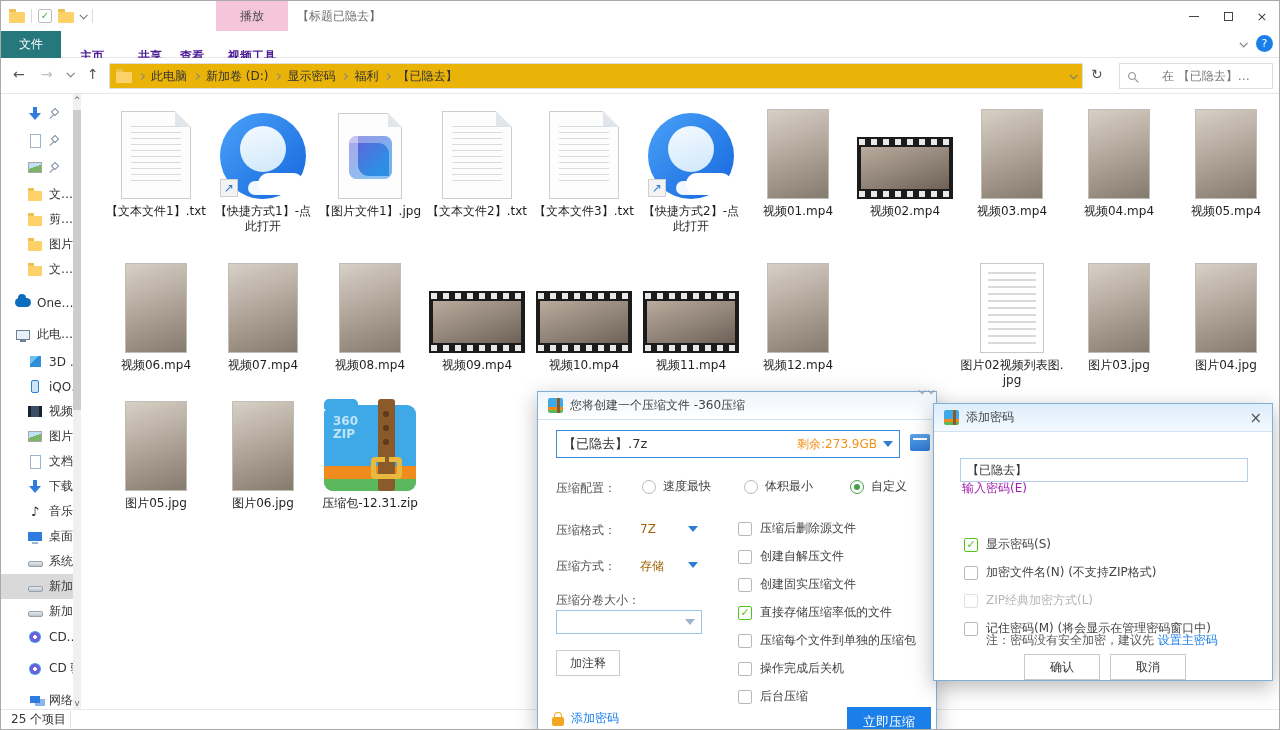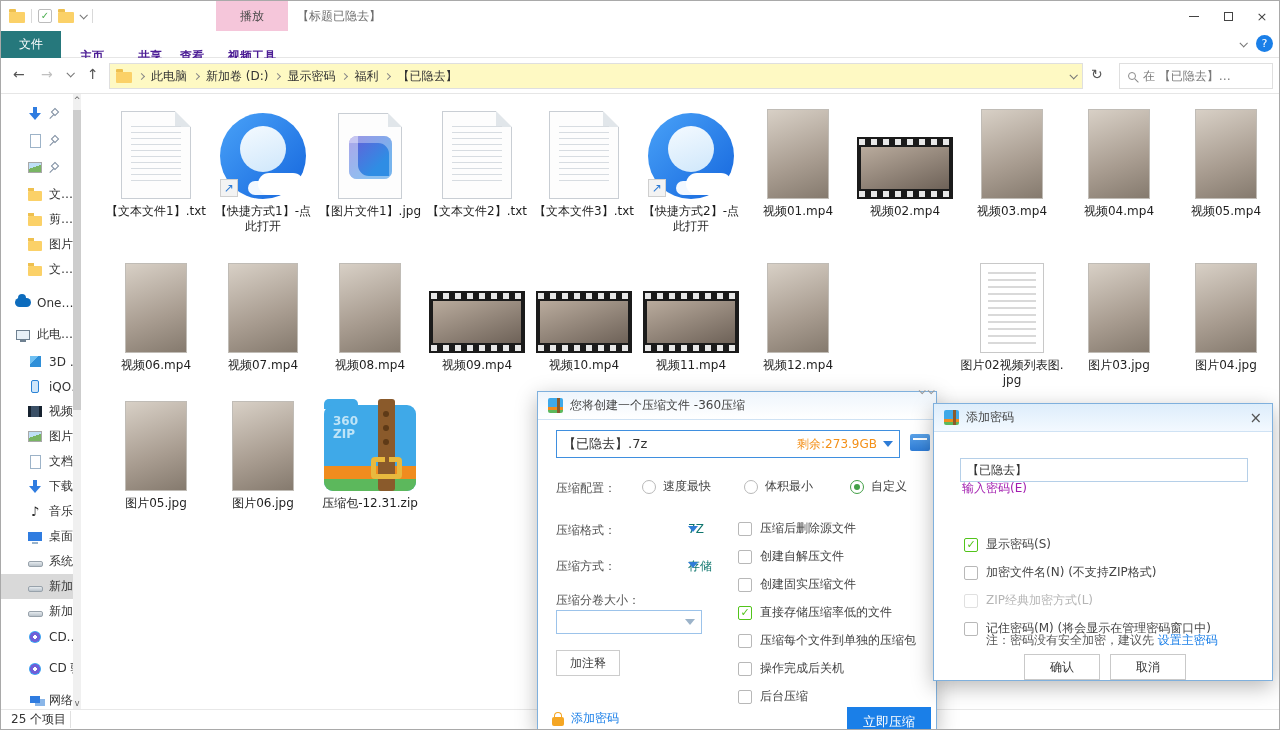--- a/index.html
+++ b/index.html
@@ -26,29 +26,29 @@
   
   .ribbon { position:absolute; left:0; top:30px; width:100%; height:27px; background:#fff; border-bottom:1px solid #e6e6e6; }
   .file-tab { position:absolute; left:0; top:0; width:60px; height:27px; background:#26787c; color:#fff; display:flex; align-items:center; justify-content:center; }
   .rtab { position:absolute; top:12px; height:27px; display:flex; align-items:center; justify-content:center; color:#4c1d95;font-weight:bold; }
   .help-zone { position:absolute; right:6px; top:4px; display:flex; align-items:center; gap:10px; }
   .help-q { width:17px; height:17px; border-radius:50%; background:#1a7fe8; color:#fff; font-size:11px; display:flex; align-items:center; justify-content:center; }
 
   
   .addr { position:absolute; left:0; top:57px; width:100%; height:36px; background:#fff; border-bottom:1px solid #e6e6e6; }
   .nav-ic { position:absolute; top:8px; font-size:14px; color:#555; }
-  .crumbbar { position:absolute; left:108px; top:5px; width:974px; height:26px; border:1px solid #dfdfdf; background:#fef9c3; display:flex; align-items:center; padding:0 6px; gap:7px; }
+  .crumbbar { position:absolute; left:108px; top:5px; width:974px; height:26px; border:1px solid #dfdfdf; background:#eab308; display:flex; align-items:center; padding:0 6px; gap:7px; }
   .crumb { color:#333; white-space:nowrap; }
   .csep { display:inline-block; width:5px; height:5px; border-right:1.2px solid #888; border-bottom:1.2px solid #888; transform:rotate(-45deg); }
   .crumb-end { margin-left:auto; }
   .refresh { position:absolute; left:1090px; top:8px; color:#555; font-size:14px; }
   .searchbox { position:absolute; left:1118px; top:5px; width:154px; height:26px; border:1px solid #dfdfdf; display:flex; align-items:center; gap:7px; padding:0 8px; color:#7a7a7a; }
   .mag { width:8px; height:8px; border:1.4px solid #8a8a8a; border-radius:50%; position:relative; flex:0 0 auto; }
   .mag::after { content:""; position:absolute; width:5px; height:1.4px; background:#8a8a8a; right:-4px; bottom:-2px; transform:rotate(45deg); }
-  .search-text { white-space:nowrap; overflow:hidden; }
+  .search-text { white-space:nowrap; overflow:hidden;margin-left:19px; }
 
   
   .sidebar { position:absolute; left:0; top:93px; width:80px; height:617px; background:#fff; overflow:hidden; }
   .snav { position:absolute; left:0; height:25px; width:72px; display:flex; align-items:center; gap:6px; padding-left:26px; white-space:nowrap; color:#333; }
   .snav.sel { background:#d9d9d9; }
   .snav .ic { flex:0 0 16px; display:flex; justify-content:center; }
   .sscroll { position:absolute; right:0; top:0; width:8px; height:100%; background:#f0f0f0; }
   .sthumb { position:absolute; right:0; top:16px; width:8px; height:300px; background:#cdcdcd; }
   .sarrow { position:absolute; right:0; width:8px; height:14px; color:#606060; font-size:8px; text-align:center; line-height:14px; }
   
@@ -126,21 +126,21 @@
   .space-left { color:#f39019; white-space:nowrap; }
   .tri-dn { width:0; height:0; border-left:5px solid transparent; border-right:5px solid transparent; border-top:6px solid #2e7cd6; }
   .tri-dn.gray { border-top-color:#9cb3c9; }
   .browse-ico { position:absolute; left:372px; top:42px; width:20px; height:17px; background:linear-gradient(#5aa2e8,#2e7cd6); border-radius:2px; }
   .browse-ico::before { content:""; position:absolute; left:3px; top:4px; right:3px; height:2px; background:#fff; }
   .row-lbl { position:absolute; color:#555; }
   .rad-item { position:absolute; display:flex; align-items:center; gap:7px; color:#444; }
   .rad { width:14px; height:14px; border:1px solid #b9b9b9; border-radius:50%; position:relative; background:#fff; }
   .rad.sel { border-color:#43a047; }
   .rad.sel::after { content:""; position:absolute; left:3px; top:3px; width:6px; height:6px; border-radius:50%; background:#43a047; }
-  .blue-val { color:#0f766e;margin-left:48px; }
+  .blue-val { color:#a16207; }
   .vol-select { position:absolute; left:18px; top:218px; width:146px; height:24px; border:1px solid #9cc3ea; display:flex; align-items:center; justify-content:flex-end; padding-right:6px; }
   .btn-plain { border:1px solid #ccc; background:#fff; color:#444; display:flex; align-items:center; justify-content:center; }
   .cb-item { position:absolute; display:flex; align-items:center; gap:8px; color:#444; white-space:nowrap; }
   .cb { width:14px; height:14px; border:1px solid #b8b8b8; background:#fff; border-radius:2px; font-size:11px; line-height:12px; text-align:center; flex:0 0 14px; }
   .cb.on { border-color:#52c41a; color:#52c41a; }
   .cb.dis { border-color:#e0e0e0; }
   .cb-item.dis { color:#b5b5b5; }
   .addpw-row { position:absolute; left:14px; top:318px; display:flex; align-items:center; gap:7px; color:#1a7fe8; }
   .lock { width:12px; height:9px; background:#f5a623; border-radius:2px; position:relative; margin-top:5px; }
   .lock::before { content:""; position:absolute; top:-5px; left:2px; width:6px; height:5px; border:1.5px solid #f5a623; border-bottom:none; border-radius:4px 4px 0 0; }

